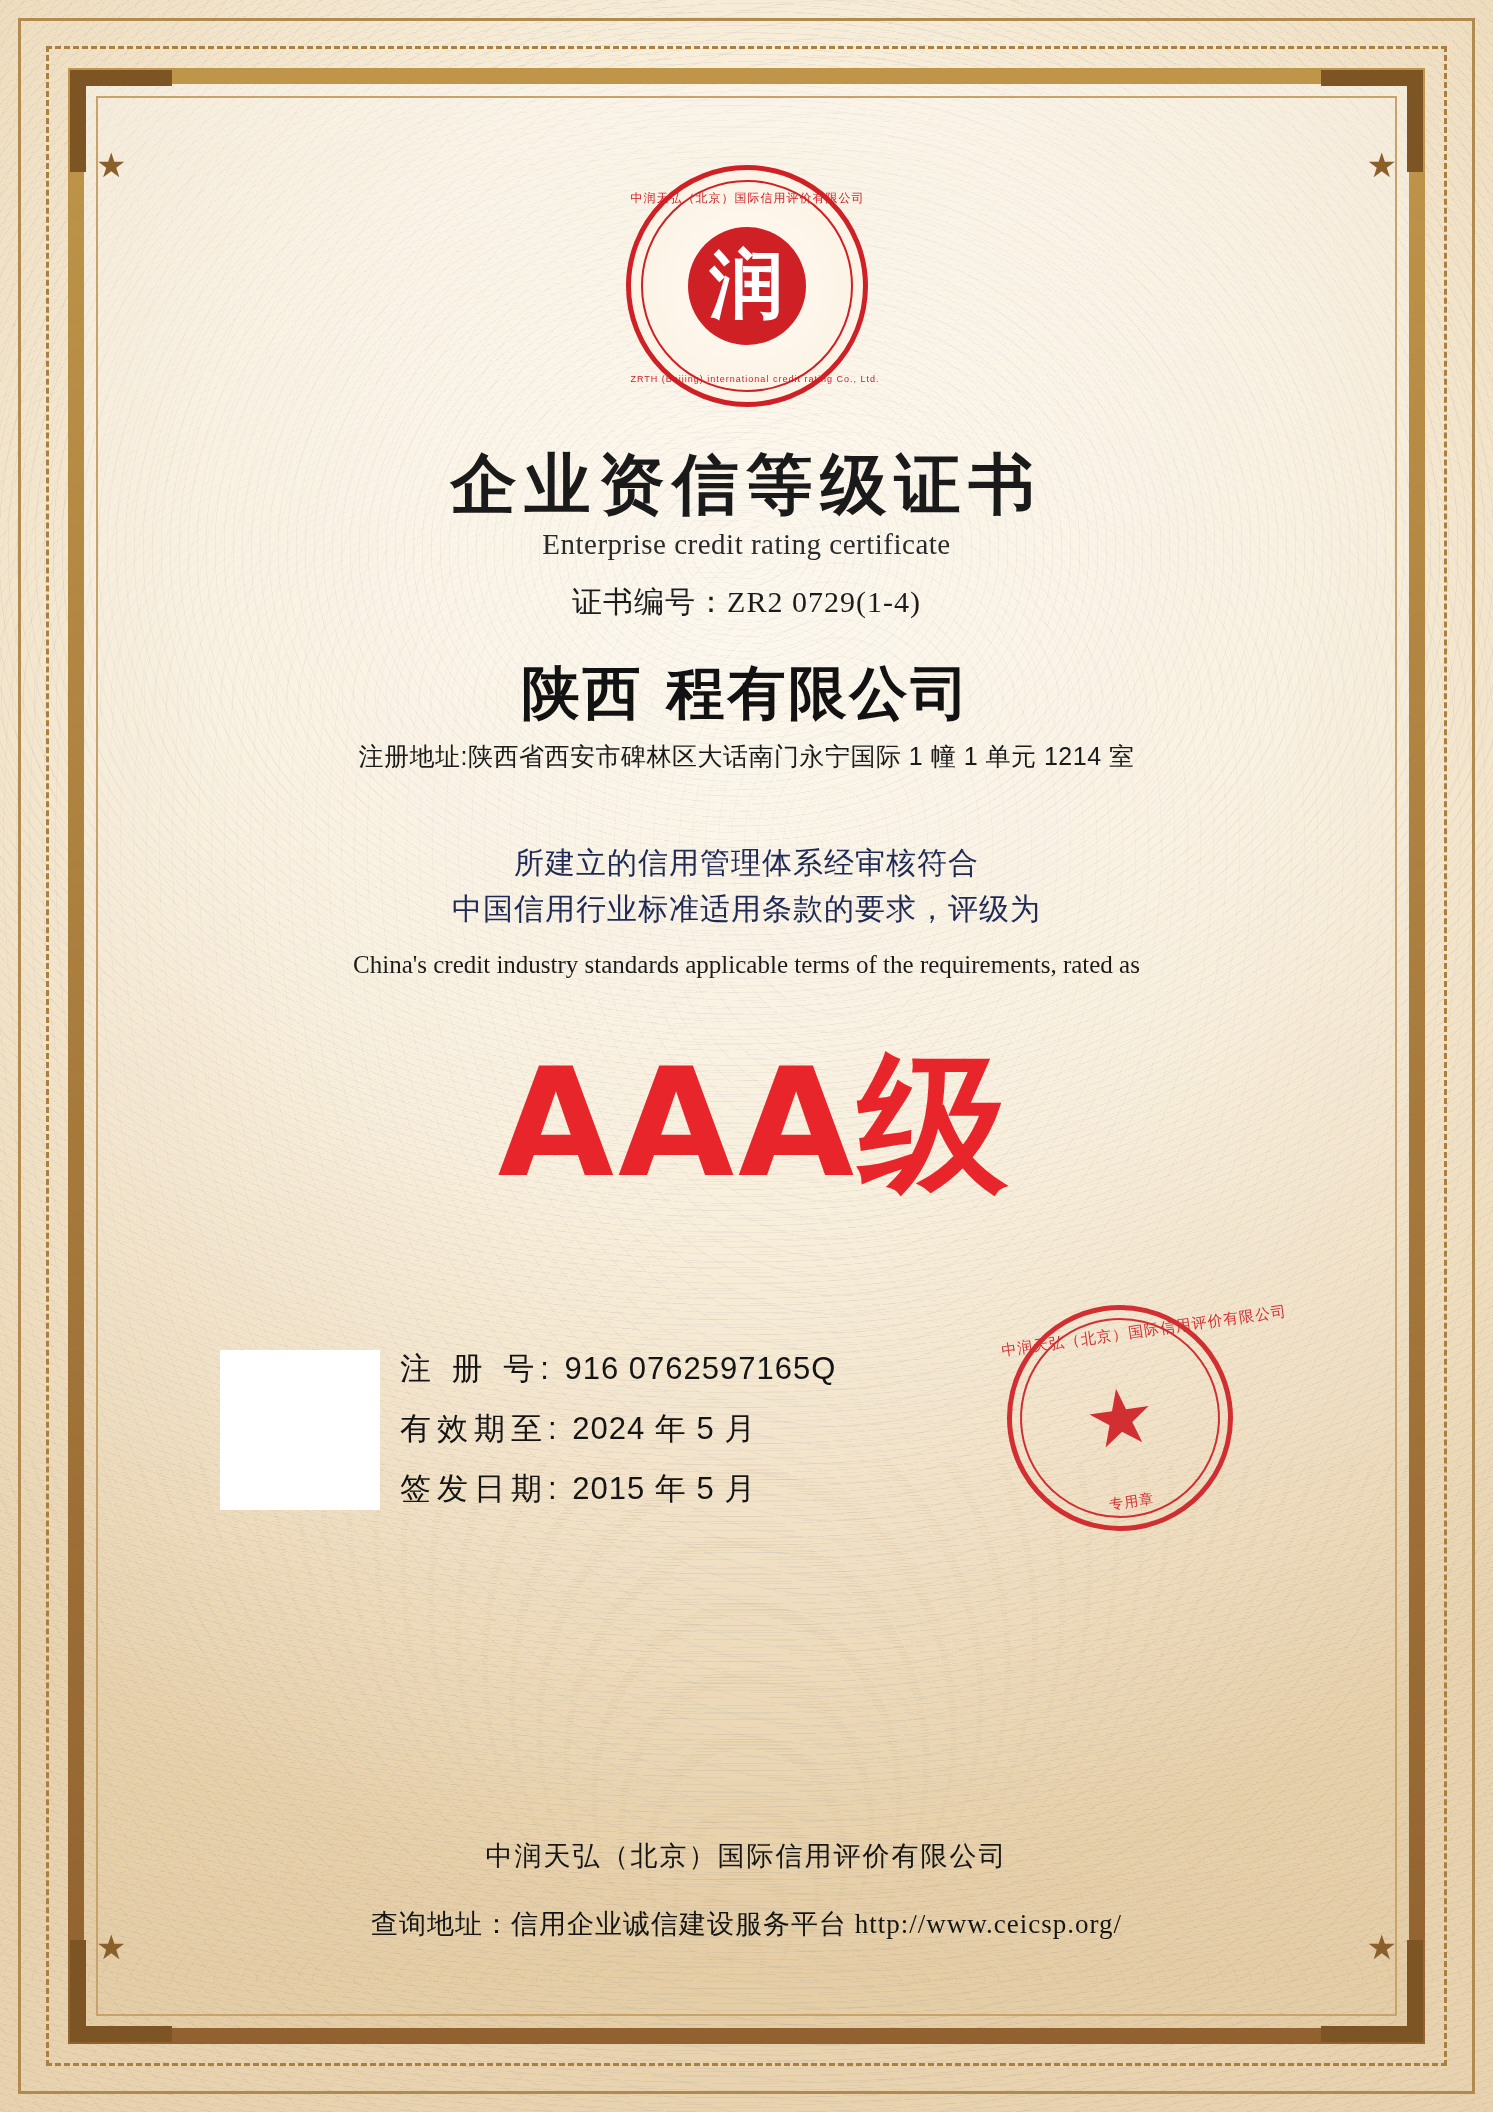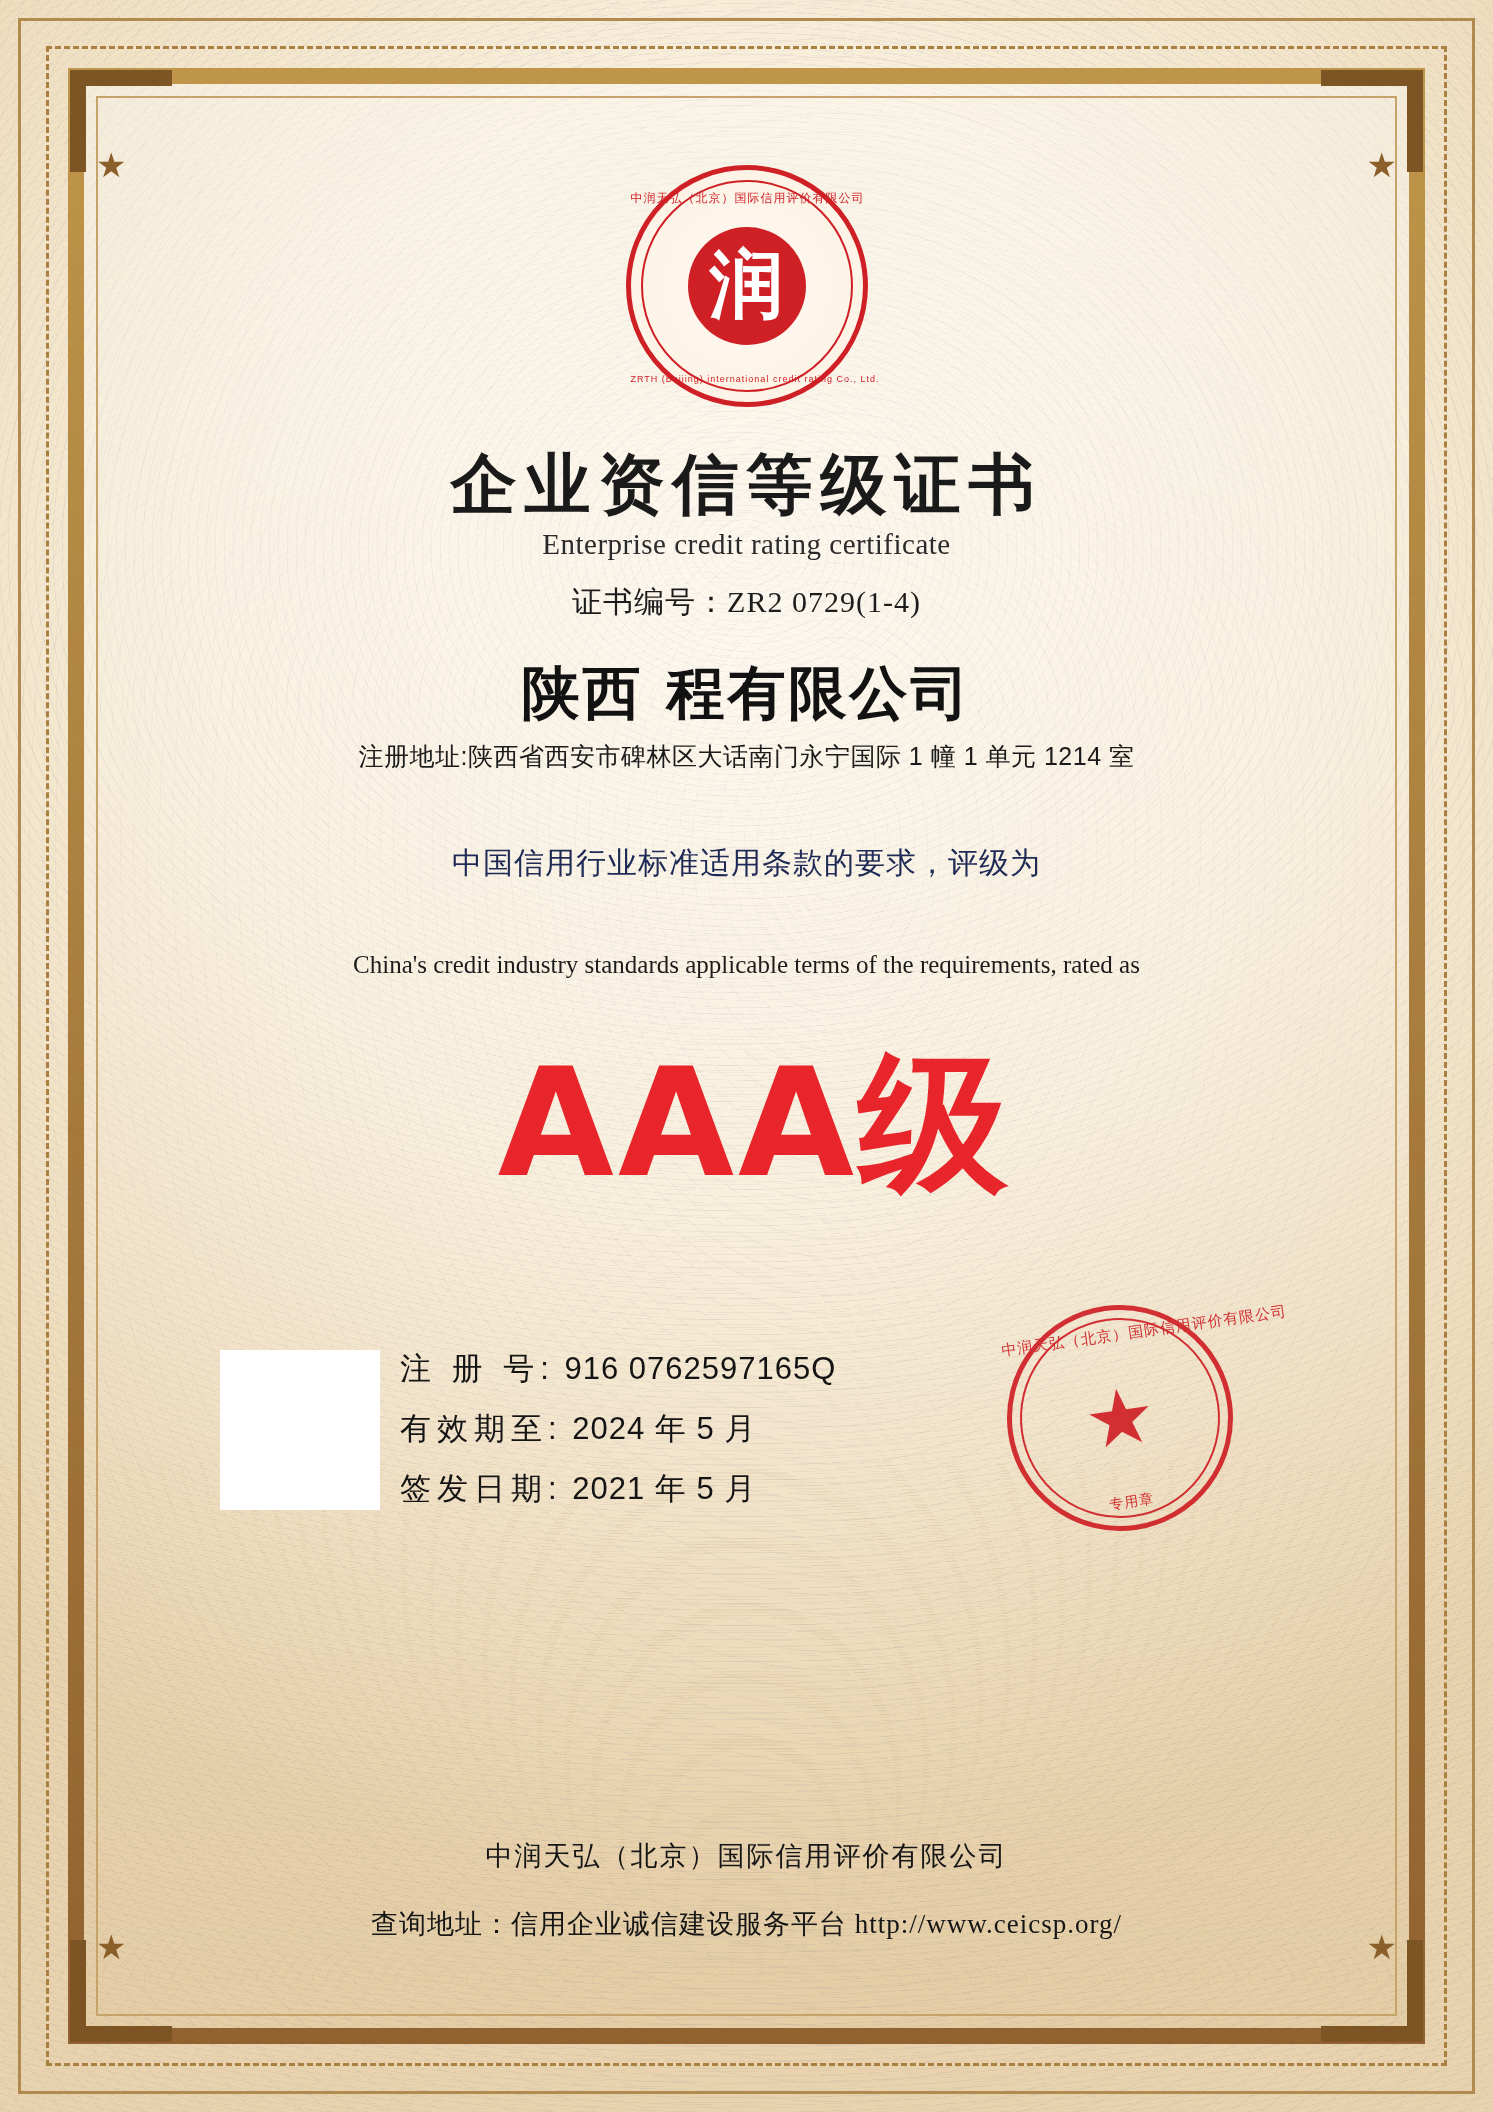--- a/index.html
+++ b/index.html
@@ -350,20 +350,21 @@
     <div class="title-en">Enterprise credit rating certificate</div>
 
     <div class="cert-no">
       <span>证书编号：</span><span>ZR2        0729(1-4)</span>
     </div>
 
     <div class="company">陕西                 程有限公司</div>
     <div class="address">注册地址:陕西省西安市碑林区大话南门永宁国际 1 幢 1 单元 1214 室</div>
 
     <div class="statement-cn">
+      <div>所建立的信用管理体系经审核符合</div>
       <div>中国信用行业标准适用条款的要求，评级为</div>
     </div>
 
     <div class="statement-en">
       <div>China's credit industry standards applicable terms of the requirements, rated as</div>
     </div>
 
     <div class="grade">AAA级</div>
 
     <div class="qr"></div>
@@ -372,21 +373,21 @@
       <div class="row">
         <span class="lbl">注 册 号:</span>
         <span>916      0762597165Q</span>
       </div>
       <div class="row">
         <span class="lbl">有效期至:</span>
         <span>2024 年 5 月</span>
       </div>
       <div class="row">
         <span class="lbl">签发日期:</span>
-        <span>2021 年 5 月</span>
+        <span>2015 年 5 月</span>
       </div>
     </div>
 
     <div class="stamp">
       <div class="inner-ring"></div>
       <div class="stamp-text top">中润天弘（北京）国际信用评价有限公司</div>
       <div class="star-glyph">★</div>
       <div class="stamp-text bottom">专用章</div>
     </div>
 

